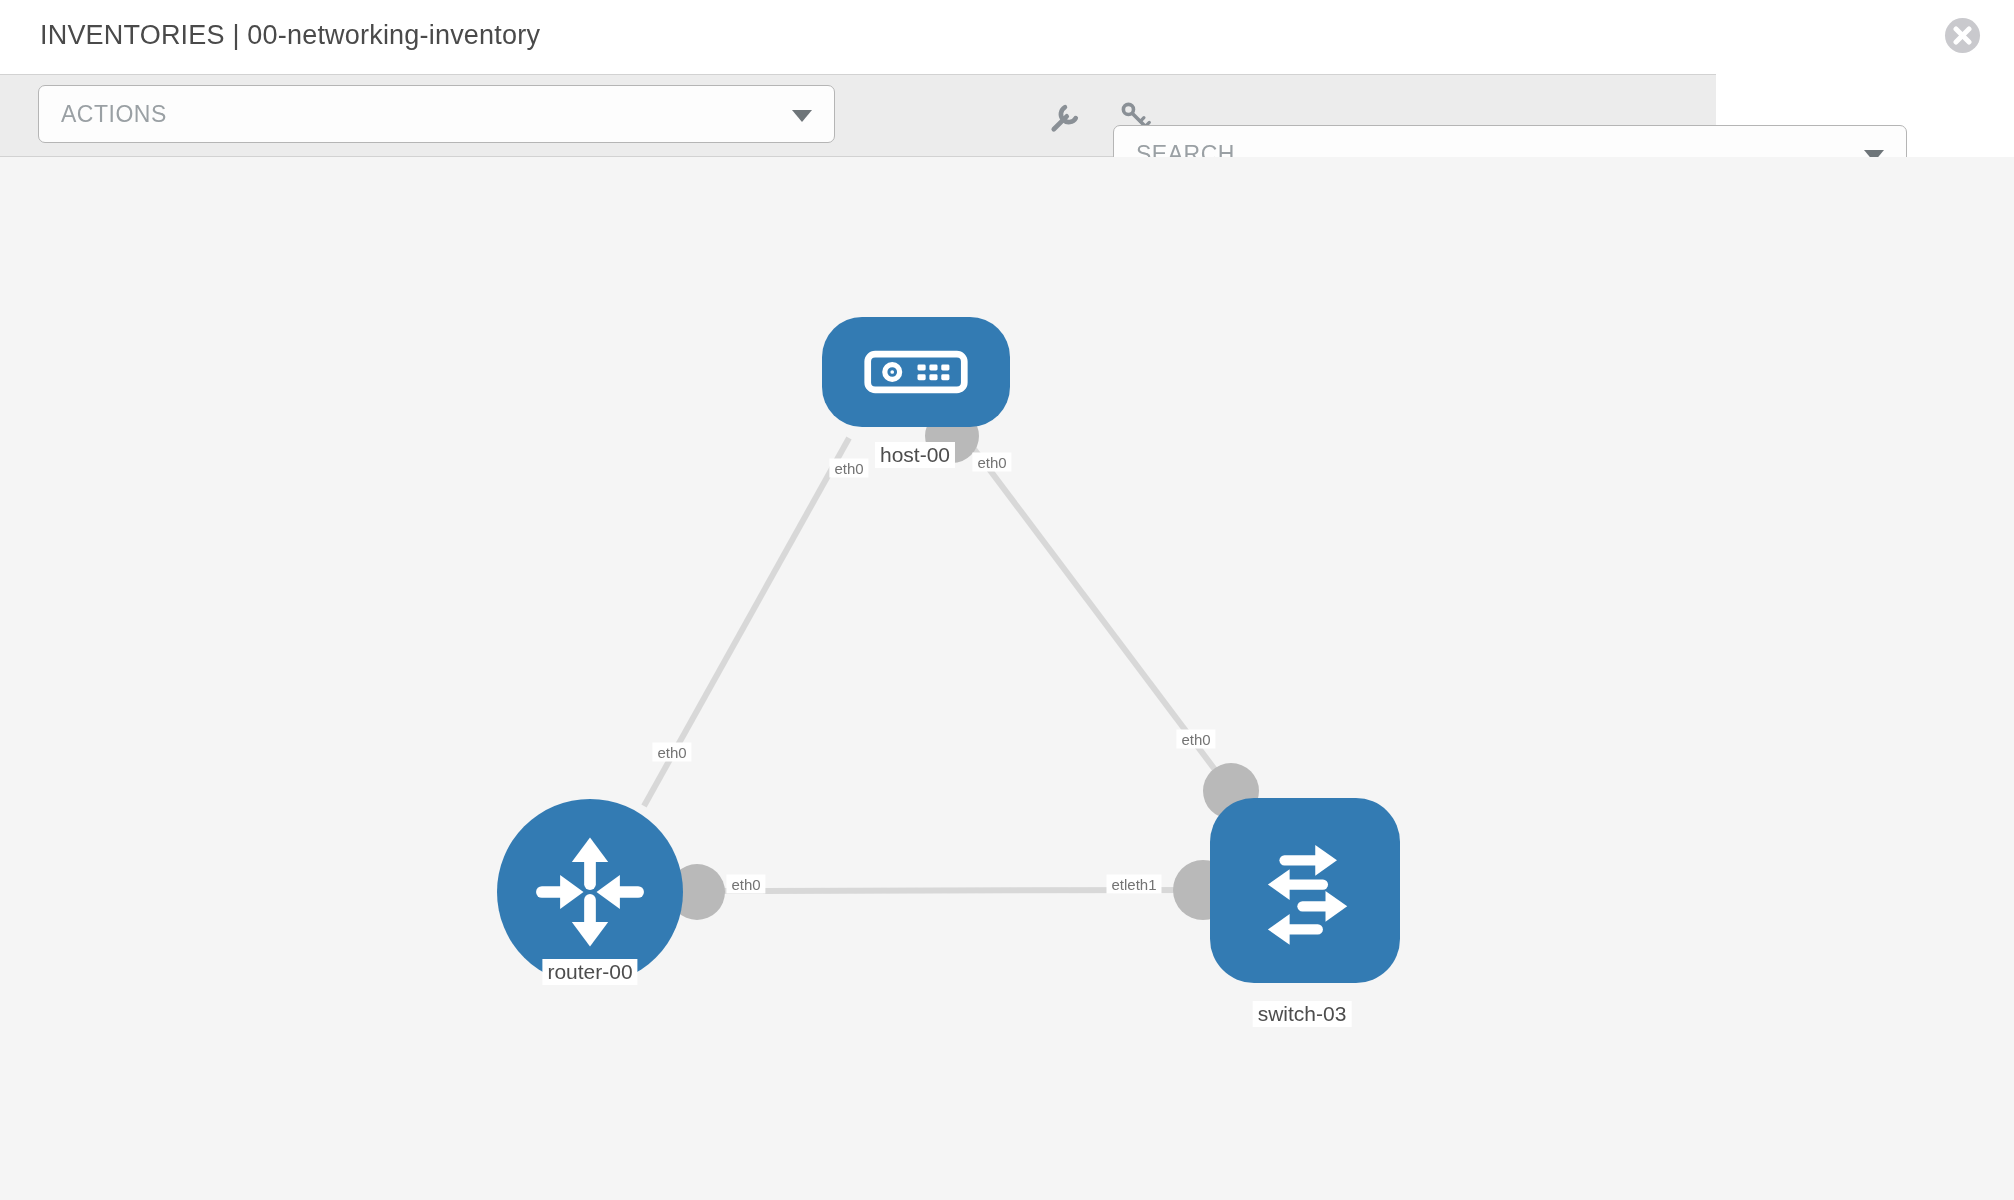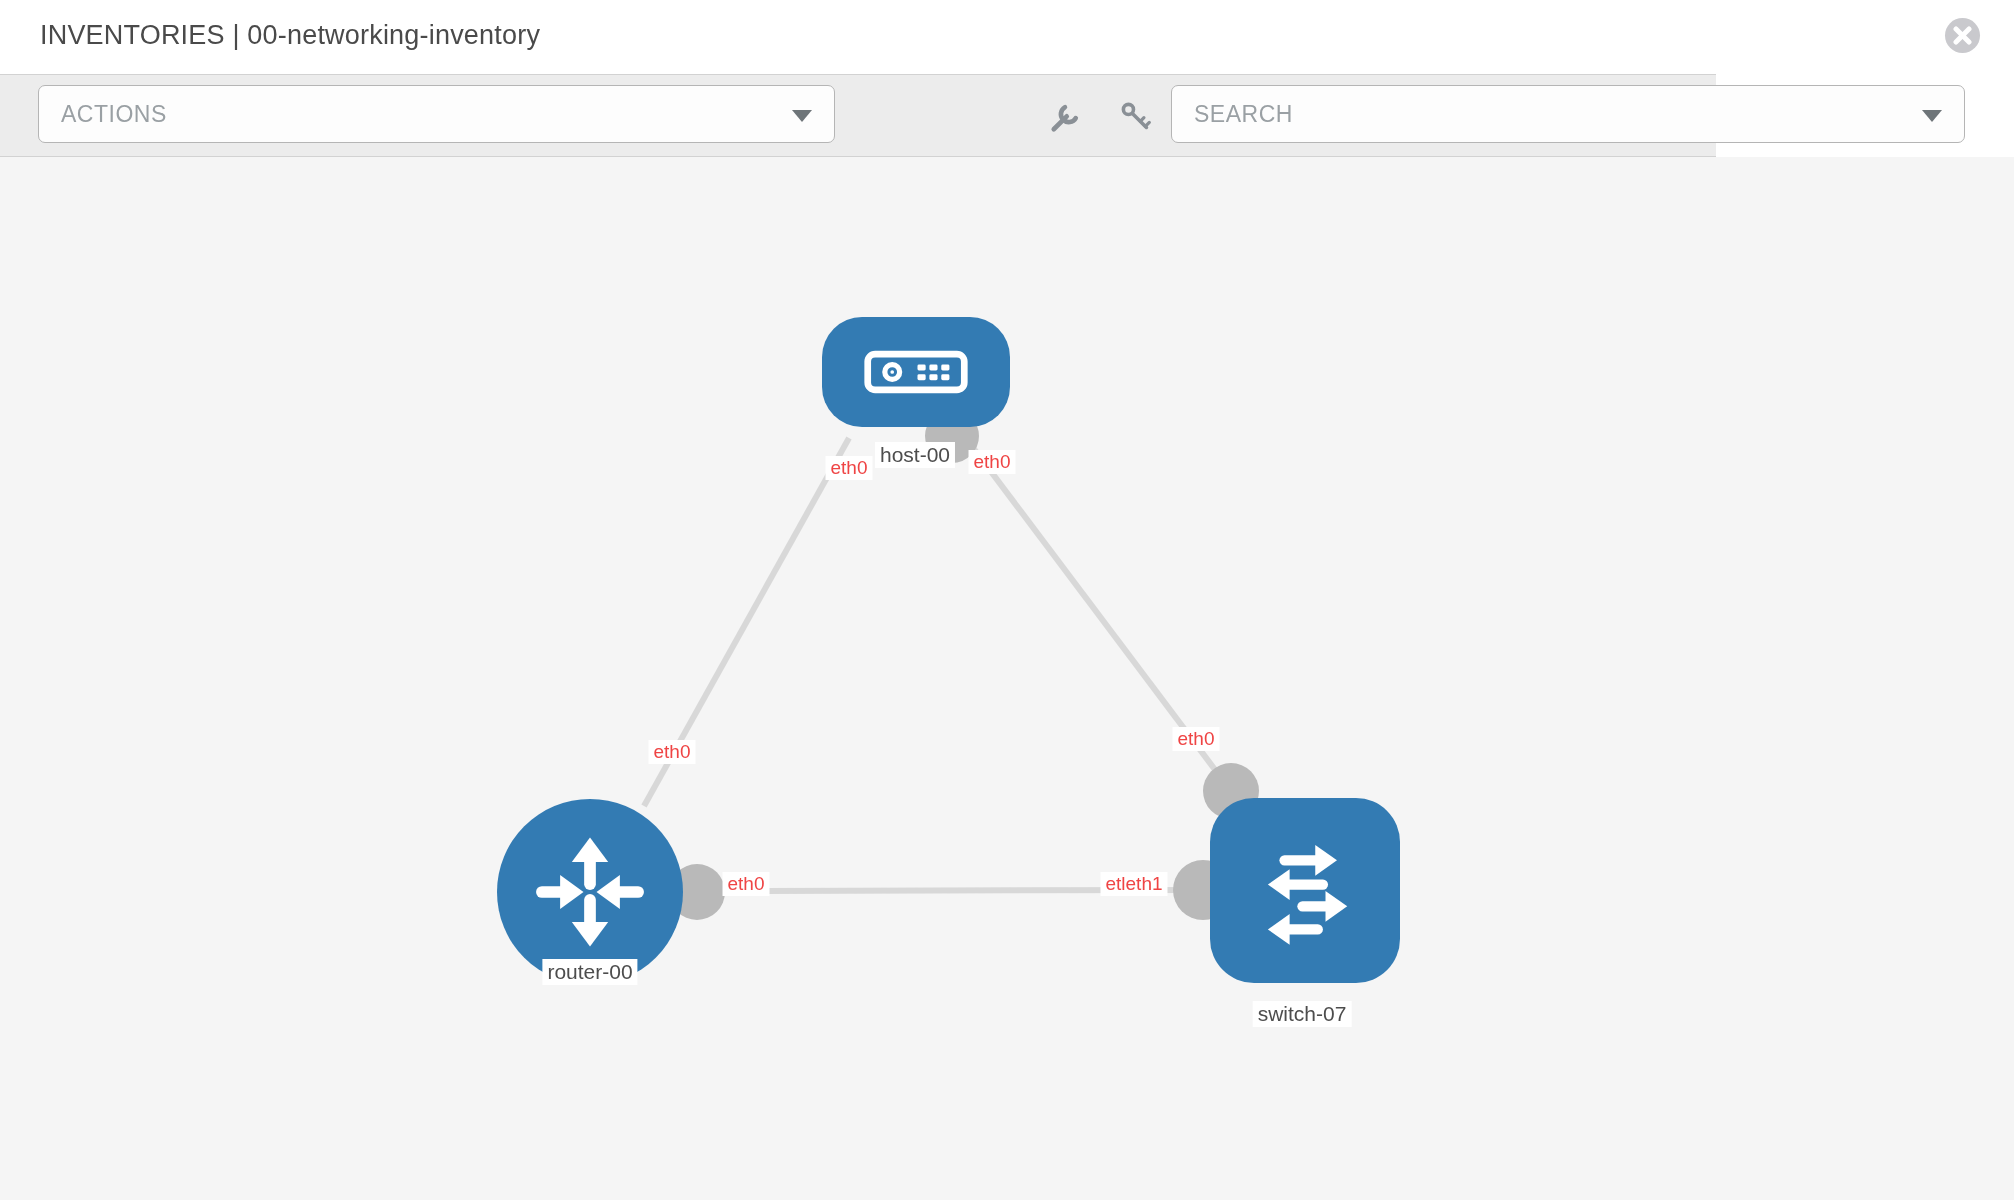--- a/index.html
+++ b/index.html
@@ -27,21 +27,21 @@
   .edges-svg { position:absolute; left:0; top:0; z-index:1; }
 
   .node { position:absolute; z-index:2; background:#337bb3; display:flex; align-items:center; justify-content:center; cursor:pointer; }
   .node-host   { left:822px; top:160px; width:188px; height:110px; border-radius:40px; }
   .node-router { left:497px; top:642px; width:186px; height:186px; border-radius:50%; }
   .node-switch { left:1210px; top:641px; width:190px; height:185px; border-radius:44px; }
 
   .graph-label { position:absolute; z-index:3; background:#ffffff; color:#4d4d4d; white-space:nowrap;
                  transform:translate(-50%,-50%); padding:1px 5px; }
   .node-label  { font-size:21px; }
-  .iface-label { font-size:19px; color:#ef4444; }
+  .iface-label { font-size:15px; color:#737373; }
 </style>
 </head>
 <body>
 
 <div class="header">
   <div class="page-title">INVENTORIES | 00-networking-inventory</div>
   <div class="close-btn">
     <svg width="19" height="19" viewBox="0 0 19 19">
       <line x1="3" y1="3" x2="16" y2="16" stroke="#ffffff" stroke-width="5" stroke-linecap="round"></line>
       <line x1="16" y1="3" x2="3" y2="16" stroke="#ffffff" stroke-width="5" stroke-linecap="round"></line>
@@ -60,21 +60,21 @@
     <path d="M 47 23 A 22 22 0 1 0 77 53" fill="none" stroke="#8a9096" stroke-width="13" stroke-linecap="round"></path>
   </svg>
 
   <svg class="tool-icon" style="left:1118px;" viewBox="0 0 100 100">
     <circle cx="29" cy="29" r="14" fill="none" stroke="#8a9096" stroke-width="10"></circle>
     <line x1="40" y1="40" x2="79" y2="79" stroke="#8a9096" stroke-width="10" stroke-linecap="round"></line>
     <line x1="62" y1="62" x2="72" y2="52" stroke="#8a9096" stroke-width="9" stroke-linecap="round"></line>
     <line x1="76" y1="76" x2="87" y2="65" stroke="#8a9096" stroke-width="9" stroke-linecap="round"></line>
   </svg>
 
-  <div class="select-box" style="left:1171px; width:794px;">
+  <div class="select-box" style="left:1113px; width:794px;margin-top:40px;">
     <span class="label">SEARCH</span>
     <span class="caret"></span>
   </div>
 </div>
 
 <div class="canvas">
 
   <svg class="edges-svg" width="2014" height="1043" viewBox="0 0 2014 1043">
     <line x1="849" y1="281" x2="644" y2="649" stroke="#d8d8d8" stroke-width="6"></line>
     <line x1="965" y1="280" x2="1231" y2="634" stroke="#d8d8d8" stroke-width="6"></line>
@@ -120,21 +120,21 @@
       <polygon points="21,45 38,33 38,57" fill="#ffffff"></polygon>
       <line x1="48" y1="62" x2="68" y2="62" stroke="#ffffff" stroke-width="8" stroke-linecap="round"></line>
       <polygon points="83,62 66,50 66,74" fill="#ffffff"></polygon>
       <line x1="60" y1="80" x2="36" y2="80" stroke="#ffffff" stroke-width="8" stroke-linecap="round"></line>
       <polygon points="21,80 38,68 38,92" fill="#ffffff"></polygon>
     </svg>
   </div>
 
   <div class="graph-label node-label" style="left:915px; top:298px;">host-00</div>
   <div class="graph-label node-label" style="left:590px; top:815px;">router-00</div>
-  <div class="graph-label node-label" style="left:1302px; top:857px;">switch-07</div>
+  <div class="graph-label node-label" style="left:1302px; top:857px;">switch-03</div>
 
   <div class="graph-label iface-label" style="left:849px;  top:311px;">eth0</div>
   <div class="graph-label iface-label" style="left:992px;  top:305px;">eth0</div>
   <div class="graph-label iface-label" style="left:672px;  top:595px;">eth0</div>
   <div class="graph-label iface-label" style="left:746px;  top:727px;">eth0</div>
   <div class="graph-label iface-label" style="left:1196px; top:582px;">eth0</div>
   <div class="graph-label iface-label" style="left:1134px; top:727px;">etleth1</div>
 
 </div>
 

